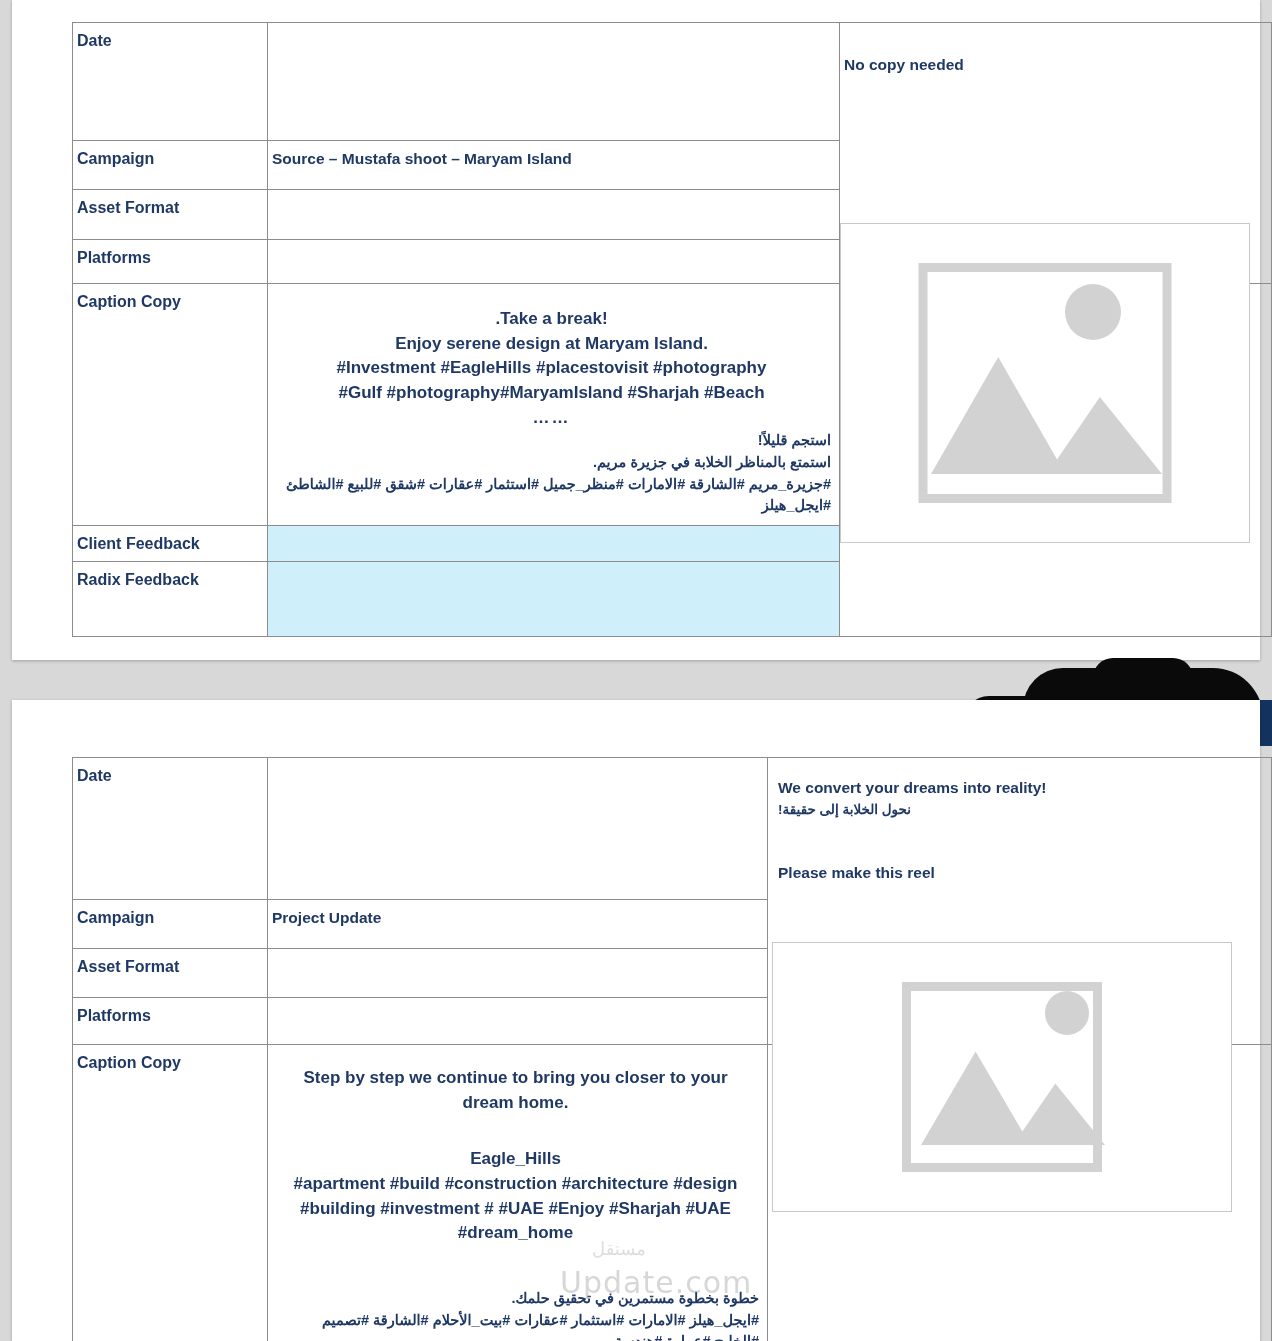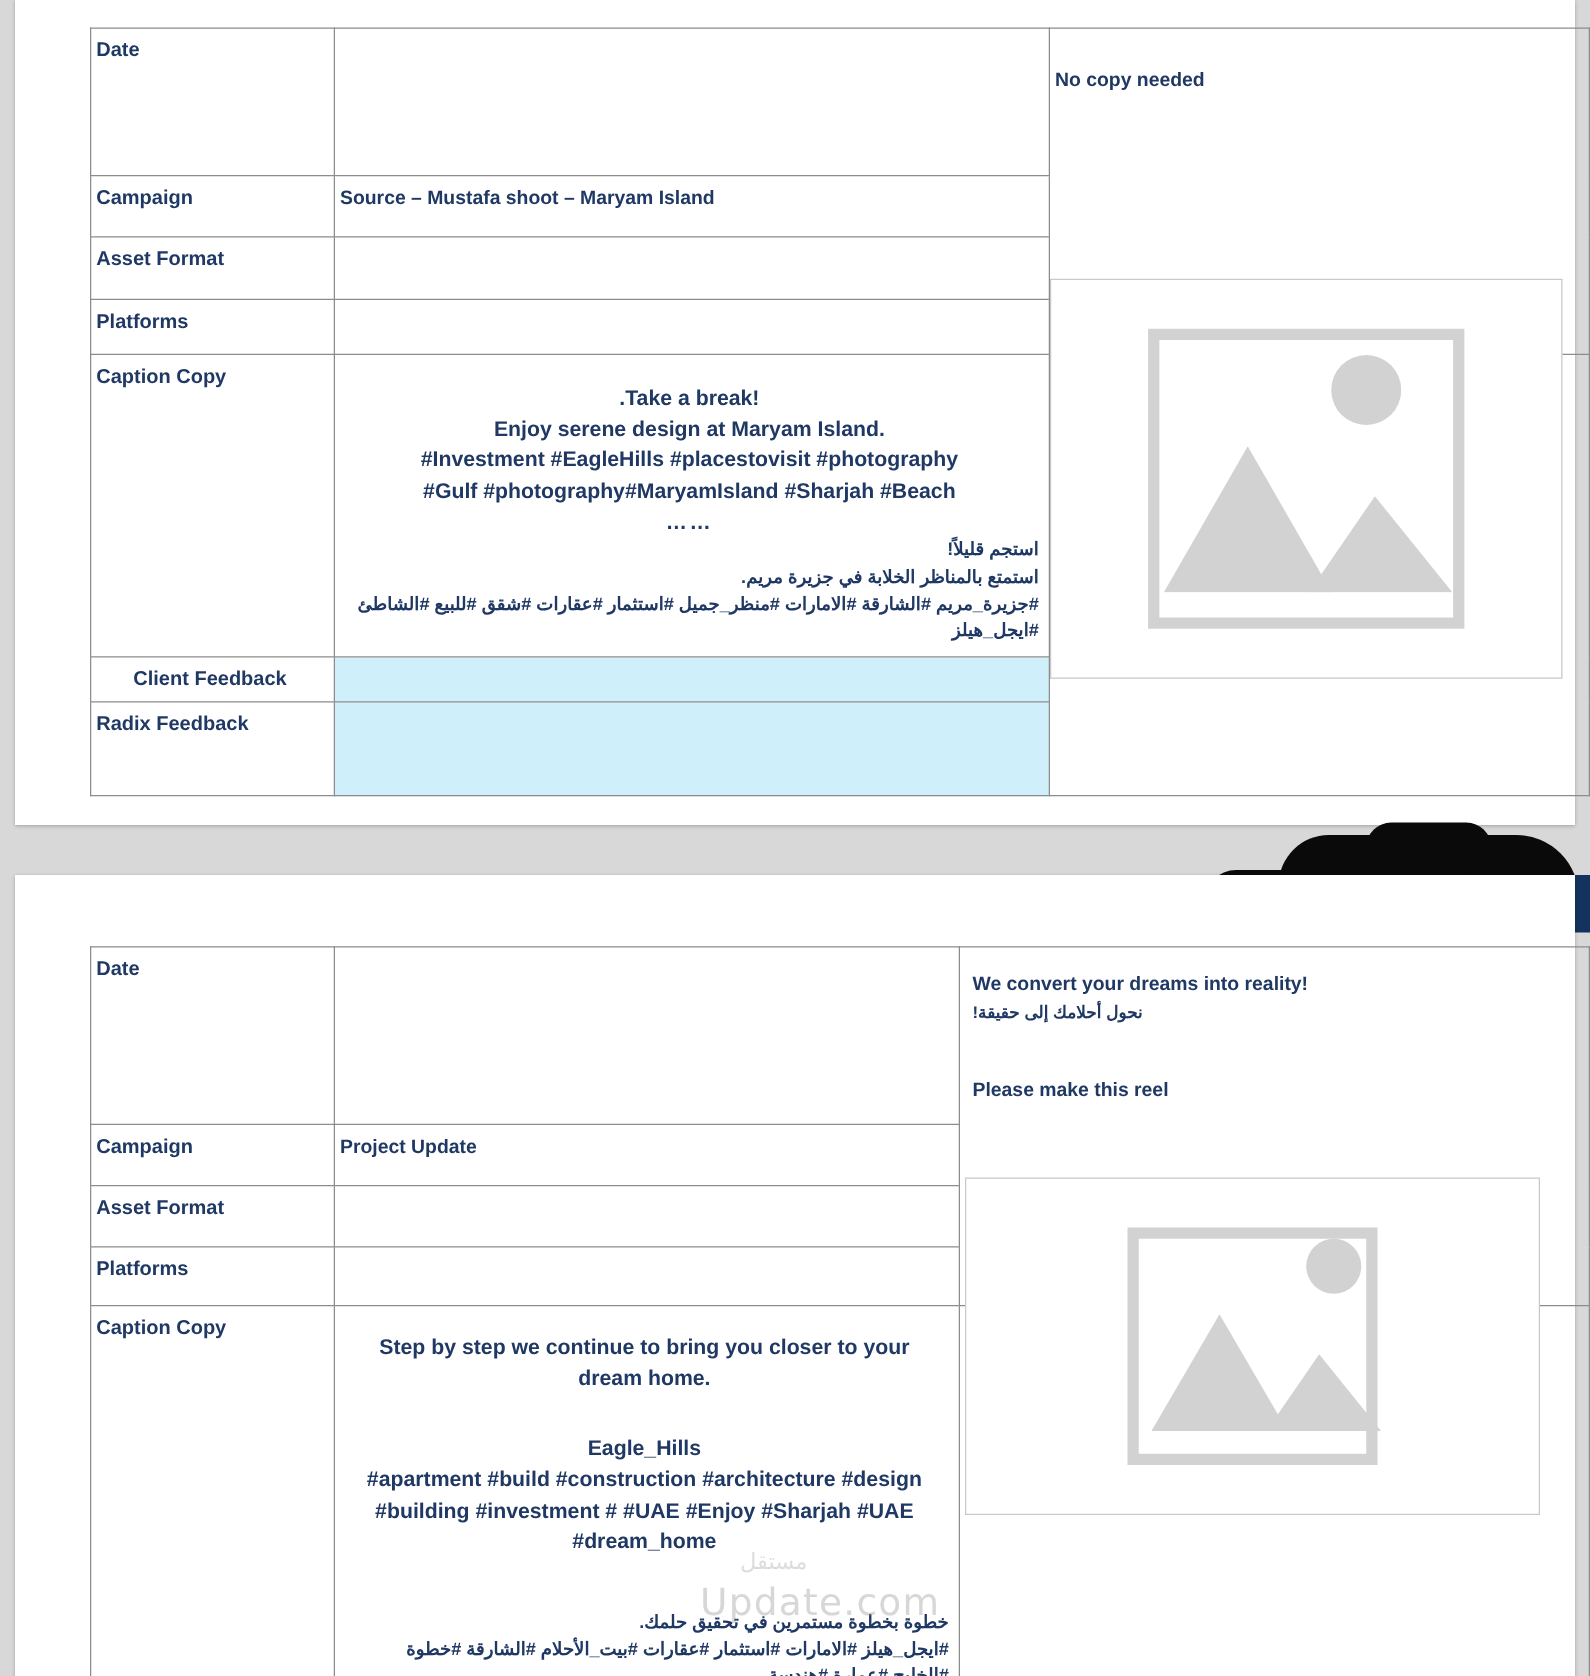--- a/index.html
+++ b/index.html
@@ -215,21 +215,21 @@
             <div class="en-block">#Gulf  #photography#MaryamIsland #Sharjah #Beach</div>
             <div class="en-block dots">……</div>
             <div class="ar-block">استجم قليلاً!</div>
             <div class="ar-block">استمتع بالمناظر الخلابة في جزيرة مريم.</div>
             <div class="ar-block">#جزيرة_مريم #الشارقة  #الامارات #منظر_جميل #استثمار #عقارات #شقق #للبيع #الشاطئ</div>
             <div class="ar-block">#ايجل_هيلز</div>
           </td>
           <td rowspan="3"></td>
         </tr>
         <tr>
-          <td style="height:32px;text-align:center;">
+          <td style="height:32px;">
             <span class="lbl">Client Feedback</span>
           </td>
           <td class="feedback-cell"></td>
         </tr>
         <tr>
           <td style="height:75px;">
             <span class="lbl">Radix Feedback</span>
           </td>
           <td class="feedback-cell"></td>
         </tr>
@@ -267,21 +267,21 @@
           <col style="width:504px;">
       </colgroup>
       <tbody>
         <tr>
           <td style="height:142px;">
             <span class="lbl">Date</span>
           </td>
           <td></td>
           <td rowspan="4" style="padding:18px 10px 8px 10px;">
             <div class="note-cell">We convert your dreams into reality!</div>
-            <div class="note-ar">نحول أحلامك إلى حقيقة!</div>
+            <div class="note-ar">نحول الخلابة إلى حقيقة!</div>
             <div style="height:44px;"></div>
             <div class="note-cell">Please make this reel</div>
           </td>
         </tr>
         <tr>
           <td style="height:49px;">
             <span class="lbl">Campaign</span>
           </td>
           <td class="campaign-val">Project Update</td>
         </tr>
@@ -305,21 +305,21 @@
             <div style="height:12px;"></div>
             <div class="en-block">Step by step we continue to bring you closer to your</div>
             <div class="en-block">dream home.</div>
             <div style="height:32px;"></div>
             <div class="en-block">Eagle_Hills</div>
             <div class="en-block">#apartment  #build  #construction #architecture #design</div>
             <div class="en-block">#building #investment # #UAE #Enjoy #Sharjah  #UAE</div>
             <div class="en-block">#dream_home</div>
             <div style="height:42px;"></div>
             <div class="ar-block">خطوة بخطوة مستمرين في تحقيق حلمك.</div>
-            <div class="ar-block">#ايجل_هيلز #الامارات #استثمار #عقارات #بيت_الأحلام #الشارقة #خطوة</div>
+            <div class="ar-block">#ايجل_هيلز #الامارات #استثمار #عقارات #بيت_الأحلام #الشارقة #تصميم</div>
             <div class="ar-block">#الخليج #عمارة #هندسة</div>
           </td>
           <td></td>
         </tr>
       </tbody>
     </table>
 
     <div class="img-ph" style="left:760px; top:242px; width:460px; height:270px;">
       <div class="frame" style="width:200px; height:190px;"></div>
       <div class="circle" style="left:272px; top:48px; width:44px; height:44px;"></div>

